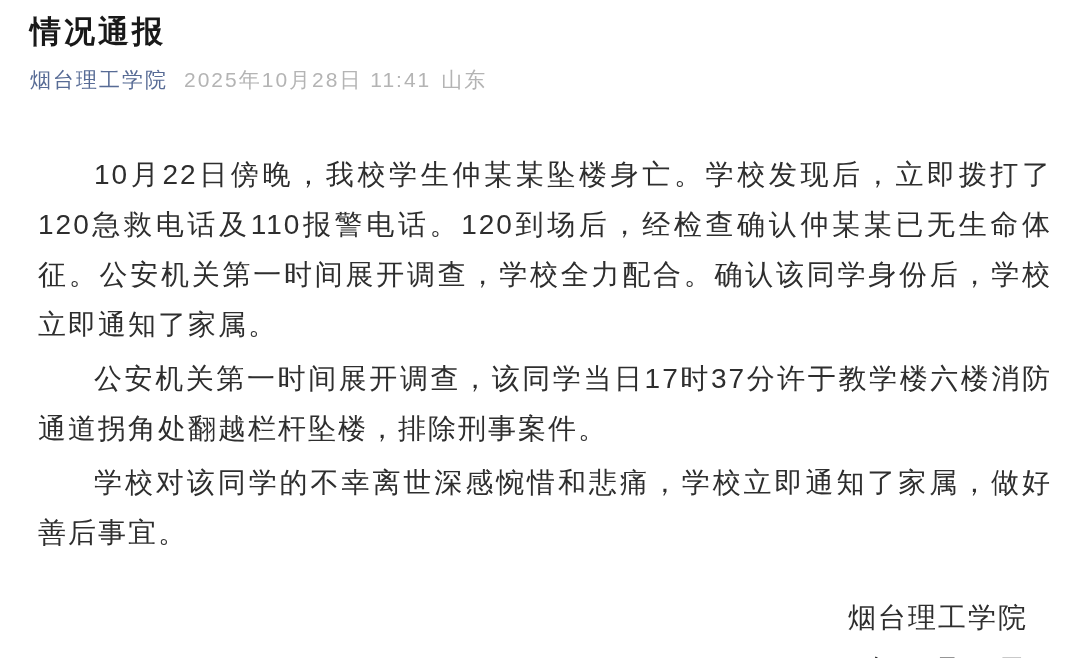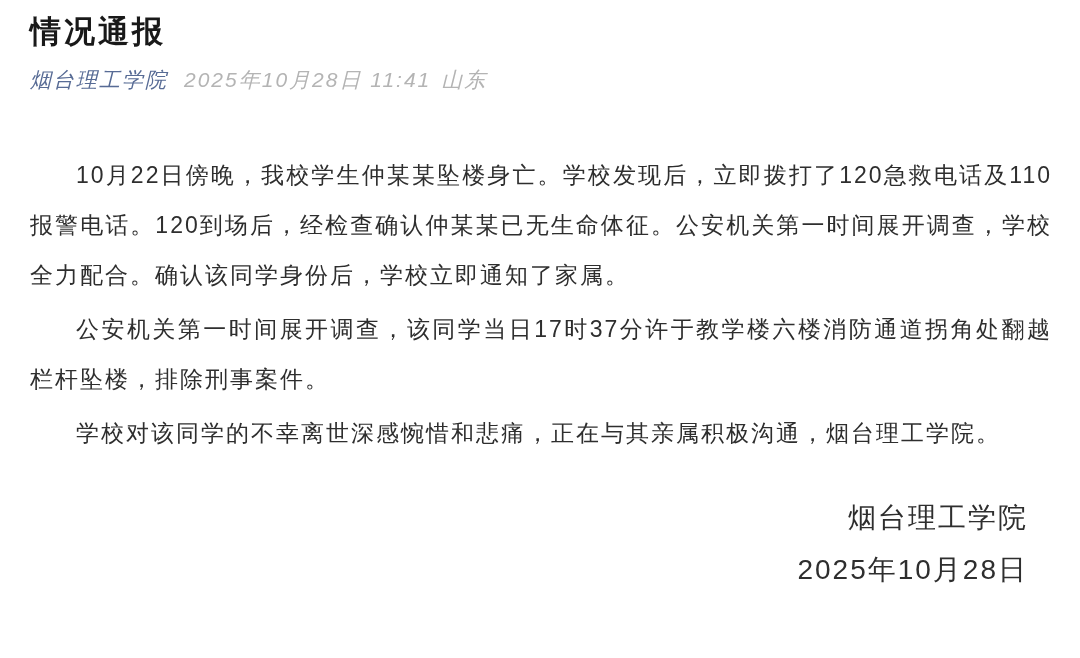--- a/index.html
+++ b/index.html
@@ -28,41 +28,40 @@
     font-weight: 700;
     letter-spacing: 3px;
     color: #191919;
   }
   .meta-row {
     margin-top: 14px;
     font-size: 21px;
     line-height: 28px;
     letter-spacing: 2px;
     white-space: nowrap;
-    font-style: italic;
   }
   .meta-source {
     color: #576b95;
     margin-right: 16px;
     cursor: pointer;
     text-decoration: none;
   }
   .meta-timestamp {
     color: #b4b4b4;
   }
   .meta-location {
     color: #b4b4b4;
     margin-left: 10px;
   }
   .article-body {
     margin-top: 56px;
   }
   .article-body p {
-    margin: 0 0 4px 0;
-    font-size: 23px;
+    margin: 0 0 4px 8px;
+    font-size: 28px;
     line-height: 50px;
     letter-spacing: 2px;
     color: #2e2e2e;
     text-align: justify;
     text-indent: 2em;
   }
   .signature {
     margin-top: 34px;
     padding-right: 24px;
     text-align: right;
@@ -82,21 +81,21 @@
 
   <h1 class="article-title">情况通报</h1>
 
   <div class="meta-row">
     <a class="meta-source">烟台理工学院</a><span class="meta-timestamp">2025年10月28日 11:41</span><span class="meta-location">山东</span>
   </div>
 
   <div class="article-body">
     <p>10月22日傍晚，我校学生仲某某坠楼身亡。学校发现后，立即拨打了120急救电话及110报警电话。120到场后，经检查确认仲某某已无生命体征。公安机关第一时间展开调查，学校全力配合。确认该同学身份后，学校立即通知了家属。</p>
     <p>公安机关第一时间展开调查，该同学当日17时37分许于教学楼六楼消防通道拐角处翻越栏杆坠楼，排除刑事案件。</p>
-    <p>学校对该同学的不幸离世深感惋惜和悲痛，正在与其亲属积极沟通，烟台理工学院。</p>
+    <p>学校对该同学的不幸离世深感惋惜和悲痛，学校立即通知了家属，做好善后事宜。</p>
   </div>
 
   <div class="signature">
     <div>烟台理工学院</div>
     <div>2025年10月28日</div>
   </div>
 
 </div>
 
 </body></html>

